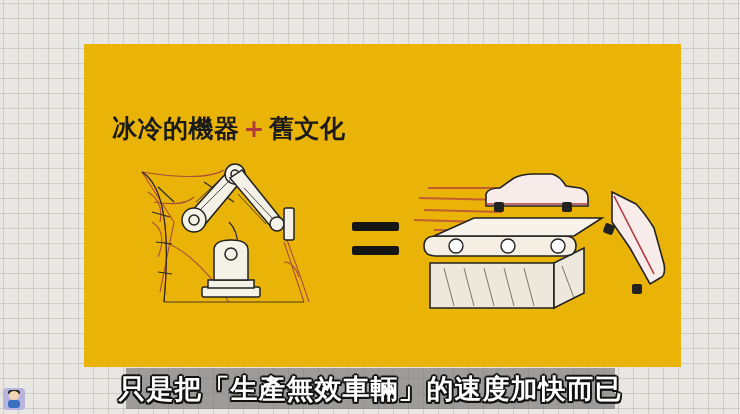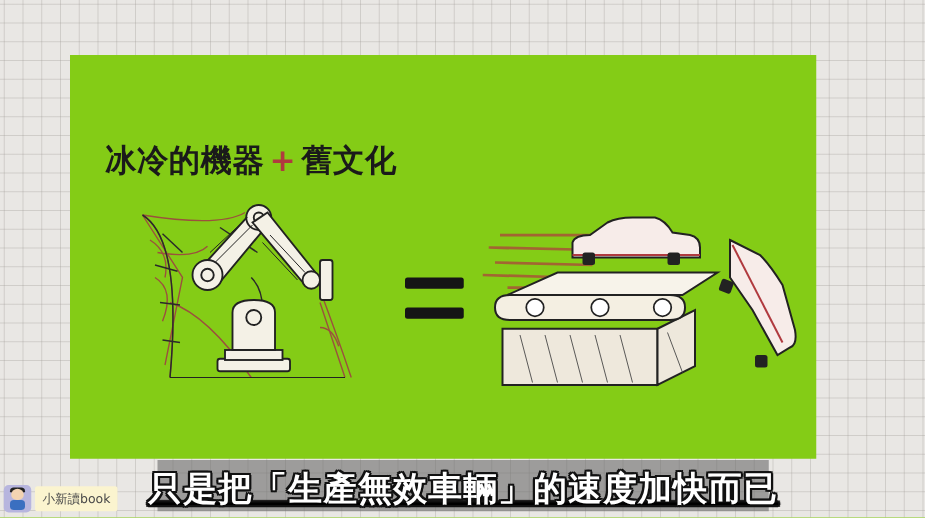--- a/index.html
+++ b/index.html
@@ -7,43 +7,43 @@
     width:740px;height:414px;overflow:hidden;position:relative;
     background-color:#e9e7e4;
     background-image:
       linear-gradient(to right, rgba(160,155,150,0.35) 1px, transparent 1px),
       linear-gradient(to bottom, rgba(160,155,150,0.35) 1px, transparent 1px);
     background-size:15px 15px;
     background-position:3px 3px;
     font-family:"DejaVu Sans","Liberation Sans",sans-serif;
   }
   .card{
-    position:absolute;left:56px;top:44px;width:597px;height:323px;
-    background:#84cc16;
+    position:absolute;left:84px;top:44px;width:597px;height:323px;
+    background:#eab308;
   }
   .headline{
     position:absolute;top:68px;font-weight:bold;font-size:25px;color:#1a1a1a;
     letter-spacing:0.5px;white-space:nowrap;
   }
   .headline.left{left:28px;}
   .headline.right{left:326px;}
   .plus{color:#b03a3f;margin:0 4px;}
   .hl{position:relative;}
   .hl::after{
     content:"";position:absolute;left:-2px;right:-2px;bottom:-1px;height:7px;
     background:rgba(205,85,95,0.45);border-radius:3px;z-index:-1;
   }
   .hl span{position:relative;z-index:1;}
   .illus{position:absolute;}
   .equals{position:absolute;left:268px;top:178px;}
   .equals div{width:47px;height:9px;background:#151515;border-radius:2px;margin-bottom:15px;}
   .subtitle-bar{
     position:absolute;left:126px;top:368px;width:489px;height:41px;
     background:rgba(110,110,110,0.62);
-    display:flex;align-items:flex-end;justify-content:center;text-decoration:underline;
+    display:flex;align-items:center;justify-content:center;
   }
   .subtitle-text{
     font-size:27px;font-weight:bold;color:#ffffff;letter-spacing:1px;
     text-shadow:
       -1.5px -1.5px 0 #111, 1.5px -1.5px 0 #111, -1.5px 1.5px 0 #111, 1.5px 1.5px 0 #111,
       0 -1.8px 0 #111, 0 1.8px 0 #111, -1.8px 0 0 #111, 1.8px 0 0 #111;
     white-space:nowrap;
   }
   .channel{
     position:absolute;left:3px;top:387px;height:24px;display:flex;align-items:center;
@@ -166,14 +166,13 @@
 <div class="subtitle-bar">
   <span class="subtitle-text">只是把「生產無效車輛」的速度加快而已</span>
 </div>
 
 <div class="channel">
   <div class="avatar">
     <div class="hair"></div>
       <div class="head"></div>
       <div class="body"></div>
   </div>
-  <span class="channel-name">小新讀book</span>
 </div>
 
 </body></html>

